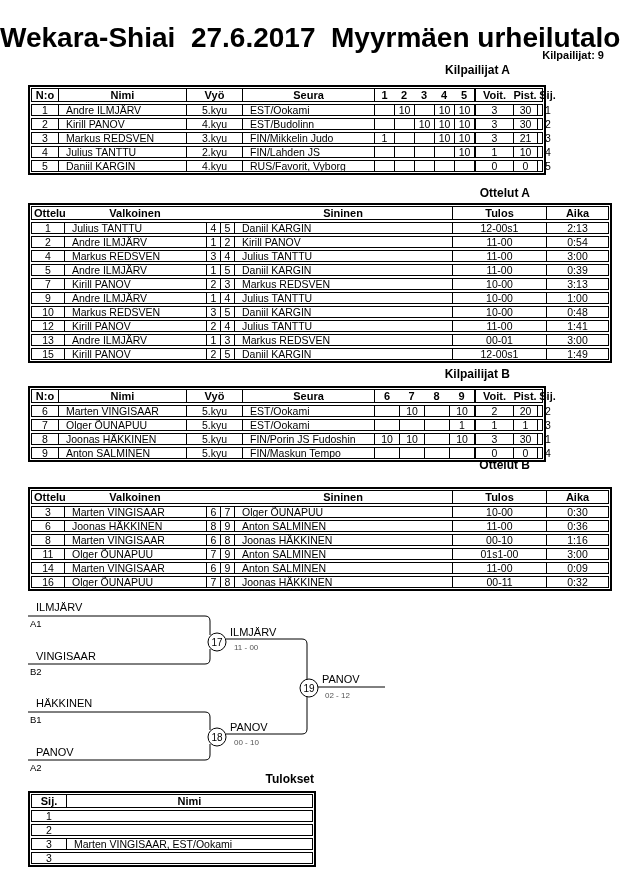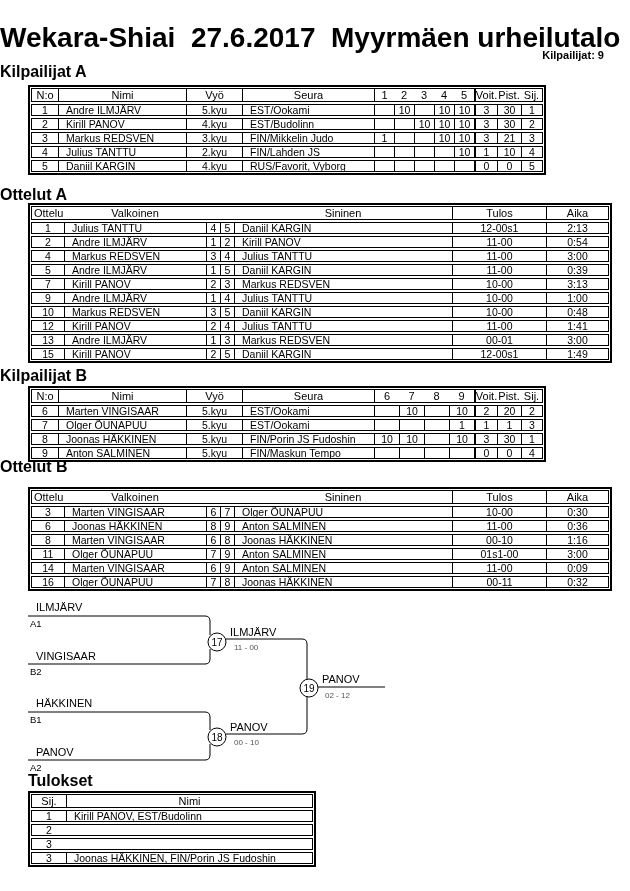--- a/index.html
+++ b/index.html
@@ -1,35 +1,35 @@
 <!DOCTYPE html>
 <html><head>
 <meta charset="utf-8">
 <style>
   html,body{margin:0;padding:0}
   body{position:relative;width:630px;height:891px;background:#fff;color:#000;
        font-family:"Liberation Sans","DejaVu Sans",sans-serif;overflow:hidden}
   .title{position:absolute;top:22px;left:0;width:630px;text-align:center;
          font-weight:bold;font-size:28px;white-space:pre}
   .subcount{position:absolute;top:49px;right:26px;font-weight:bold;font-size:11px}
-  .heading{position:absolute;font-weight:bold;font-size:16px;text-align:left}
+  .heading{position:absolute;font-weight:bold;font-size:12px;text-align:right}
   .tbl{position:absolute;border:2px solid #000;padding:1px;background:#fff}
   .row{display:flex;border:1px solid #000;height:10px;align-items:center;background:#fff}
   .row + .row{margin-top:2px}
-  .hd{height:12px;font-weight:normal}
+  .hd{height:12px;font-weight:bold}
   .c{display:flex;align-items:center;justify-content:center;height:100%;
      font-size:10.5px;line-height:10px;white-space:nowrap;box-sizing:border-box;flex:0 0 auto}
   .hd .c{font-size:11px}
   .bl{border-left:1px solid #000}
   .bl2{border-left:2px solid #000}
   .lft{justify-content:flex-start;padding-left:7px}
   .lft2{justify-content:flex-start;padding-left:2px;overflow:visible}
   
   .k0{width:26px}.k1{width:128px}.k2{width:56px}.k3{width:132px}
-  .km{width:20px}.kn{width:25px}.kv{width:23px}.kp{width:24px}.ks{width:21px}
+  .km{width:20px}.kn{width:25px}.kv{width:39px}.kp{width:24px}.ks{width:21px}
   
   .o0{width:32px}.o1{width:142px}.on{width:14px}.osp{width:28px}
   .o2{width:218px}.o3{width:94px}.o4{width:62px}
   
   .t0{width:34px}.t1{width:246px}
   .w512{width:512px}.w578{width:578px}.w282{width:282px}
   
   .bracket{position:absolute;left:0;top:595px}
   .bracket path{fill:none;stroke:#000;stroke-width:1}
   .bracket circle{fill:#fff;stroke:#000;stroke-width:1}
@@ -405,25 +405,24 @@
 
 <div class="heading" style="top:772px;left:28px;width:286px">Tulokset</div>
 
 <div class="tbl w282" style="top:791px;left:28px">
   <div class="row hd">
     <span class="c t0">Sij.</span>
       <span class="c t1 bl">Nimi</span>
   </div>
   <div class="row">
       <span class="c t0">1</span>
-      <span class="c t1 bl lft">Kirill PANOV, EST/Budolinn</span>
     </div>
   <div class="row">
       <span class="c t0">2</span>
     </div>
   <div class="row">
       <span class="c t0">3</span>
+      <span class="c t1 bl lft">Marten VINGISAAR, EST/Ookami</span>
     </div>
   <div class="row">
       <span class="c t0">3</span>
-      <span class="c t1 bl lft">Joonas HÄKKINEN, FIN/Porin JS Fudoshin</span>
     </div>
 </div>
 
 </body></html>

